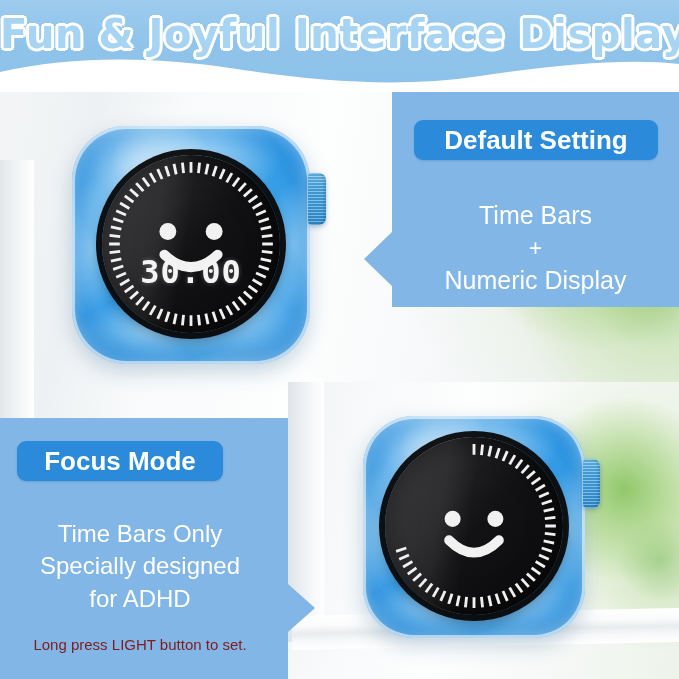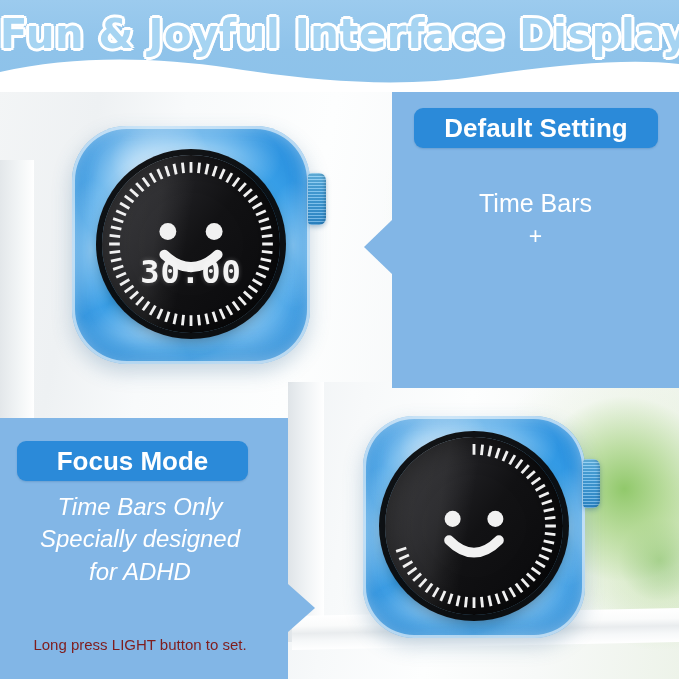--- a/index.html
+++ b/index.html
@@ -166,21 +166,21 @@
   #device-bottom .device-knob { right: -15px; top: 43px; width: 17px; height: 49px; }
   #device-bottom .device-screen { left: 22px; top: 21px; width: 178px; height: 178px; }
 
   
   .panel {
     position: absolute;
     background: #82b6e6;
     z-index: 20;
   }
   .panel-right {
-    left: 392px; top: 80px; width: 287px; height: 308px;
+    left: 392px; top: 92px; width: 287px; height: 215px;
   }
   .panel-right .arrow {
     position: absolute; left: -28px; top: 140px;
     width: 0; height: 0;
     border-top: 27px solid transparent;
     border-bottom: 27px solid transparent;
     border-right: 28px solid #82b6e6;
   }
   .panel-left {
     left: 0; top: 418px; width: 288px; height: 261px;
@@ -200,36 +200,36 @@
     font-weight: 700;
     text-align: center;
     white-space: nowrap;
     box-shadow: 0 1px 2px rgba(20,70,120,.2);
   }
   #badge-default {
     left: 22px; top: 28px; width: 244px; height: 40px;
     line-height: 40px; font-size: 26px;
   }
   #badge-focus {
-    left: 17px; top: 23px; width: 231px; height: 40px;
+    left: 17px; top: 23px; width: 206px; height: 40px;
     line-height: 40px; font-size: 26px;
   }
   .panel-text {
     position: absolute;
     color: #ffffff;
     text-align: center;
     line-height: 1.35;
     white-space: nowrap;
   }
   #text-default {
     left: 0; top: 88px; width: 287px; font-size: 25px; margin-top: 19px;
   }
   #text-default .line-plus { font-size: 23px; }
   #text-focus {
-    left: 0; top: 73px; width: 280px; font-size: 24px; font-style: italic;
+    left: 0; top: 100px; width: 280px; font-size: 24px;
   }
   .panel-note {
     position: absolute;
     left: 0; top: 218px; width: 280px;
     color: #7f1d1d;
     font-size: 15px;
     text-align: center;
     white-space: nowrap;
   }
 </style>
@@ -385,20 +385,21 @@
       <div class="screen-gloss"></div>
     </div>
   </div>
 
   <div class="panel panel-right">
     <div class="arrow"></div>
     <div class="badge" id="badge-default">Default Setting</div>
     <div class="panel-text" id="text-default">
       <div>Time Bars</div>
       <div class="line-plus">+</div>
+      <div>Numeric Display</div>
     </div>
   </div>
 
   <div class="panel panel-left">
     <div class="arrow"></div>
     <div class="badge" id="badge-focus">Focus Mode</div>
     <div class="panel-text" id="text-focus">
       <div>Time Bars Only</div>
       <div>Specially designed</div>
       <div>for ADHD</div>

